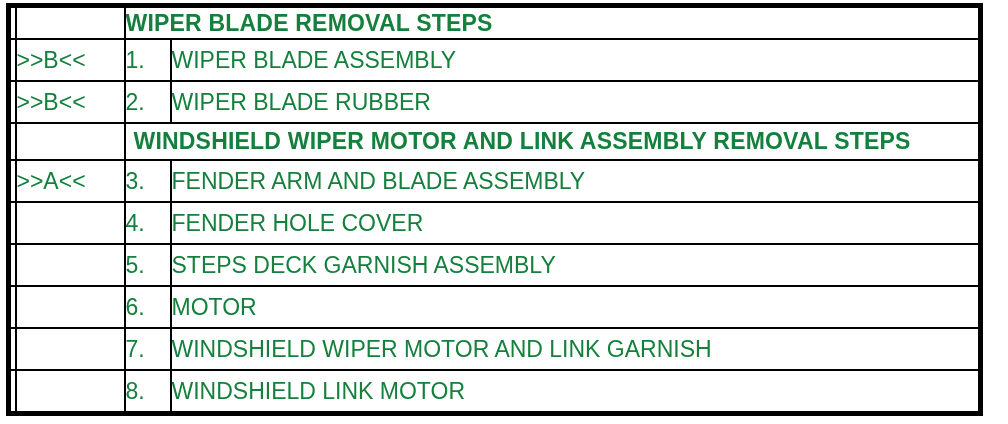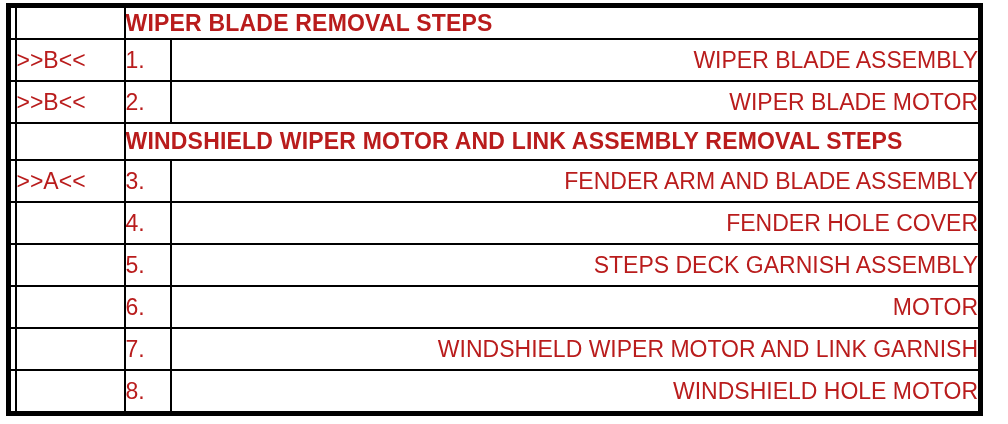--- a/index.html
+++ b/index.html
@@ -6,21 +6,21 @@
     margin: 0;
     padding: 0;
     background: #ffffff;
   }
   .page {
     position: relative;
     width: 1008px;
     height: 424px;
     background: #ffffff;
     font-family: "Liberation Sans", sans-serif;
-    color: #b91c1c;
+    color: #15803d;
     overflow: hidden;
   }
   table.steps-table {
     border-collapse: collapse;
     table-layout: fixed;
     margin: 3px 0 0 6px;
     width: 977px;
     border: 5px solid #000000;
   }
   table.steps-table td {
@@ -31,31 +31,31 @@
     white-space: nowrap;
     font-size: 23px;
     line-height: 1;
   }
   col.c-spacer { width: 7px; }
   col.c-marker { width: 109px; }
   col.c-num    { width: 46px; }
   col.c-label  { width: auto; }
 
   tr.row-section-1 td { height: 30px; }
-  tr.row-section-2 td { height: 35px; }
+  tr.row-section-2 td { height: 35px; padding-left: 8px; }
   tr.row-step td      { height: 40px; }
 
   td.section-header-cell {
     font-weight: bold;
     padding-left: 6px;
     letter-spacing: 0.2px;
   }
   td.marker-cell { padding-left: 5px; }
   td.num-cell    { padding-left: 6px; }
-  td.label-cell  { padding-left: 6px; text-align: right; }
+  td.label-cell  { padding-left: 6px; }
 </style>
 </head>
 <body>
 
 <div class="page">
   <table class="steps-table">
     <colgroup>
       <col class="c-spacer">
       <col class="c-marker">
       <col class="c-num">
@@ -73,21 +73,21 @@
         <td class="spacer-cell"></td>
         <td class="marker-cell">&gt;&gt;B&lt;&lt;</td>
         <td class="num-cell">1.</td>
         <td class="label-cell">WIPER BLADE ASSEMBLY</td>
       </tr>
 
       <tr class="row-step">
         <td class="spacer-cell"></td>
         <td class="marker-cell">&gt;&gt;B&lt;&lt;</td>
         <td class="num-cell">2.</td>
-        <td class="label-cell">WIPER BLADE MOTOR</td>
+        <td class="label-cell">WIPER BLADE RUBBER</td>
       </tr>
 
       <tr class="row-section-2">
         <td class="spacer-cell"></td>
         <td class="marker-cell"></td>
         <td class="section-header-cell" colspan="2">WINDSHIELD WIPER MOTOR AND LINK ASSEMBLY REMOVAL STEPS</td>
       </tr>
 
       <tr class="row-step">
         <td class="spacer-cell"></td>
@@ -121,17 +121,17 @@
         <td class="spacer-cell"></td>
         <td class="marker-cell"></td>
         <td class="num-cell">7.</td>
         <td class="label-cell">WINDSHIELD WIPER MOTOR AND LINK GARNISH</td>
       </tr>
 
       <tr class="row-step">
         <td class="spacer-cell"></td>
         <td class="marker-cell"></td>
         <td class="num-cell">8.</td>
-        <td class="label-cell">WINDSHIELD HOLE MOTOR</td>
+        <td class="label-cell">WINDSHIELD LINK MOTOR</td>
       </tr>
     </tbody>
   </table>
 </div>
 
 </body></html>

